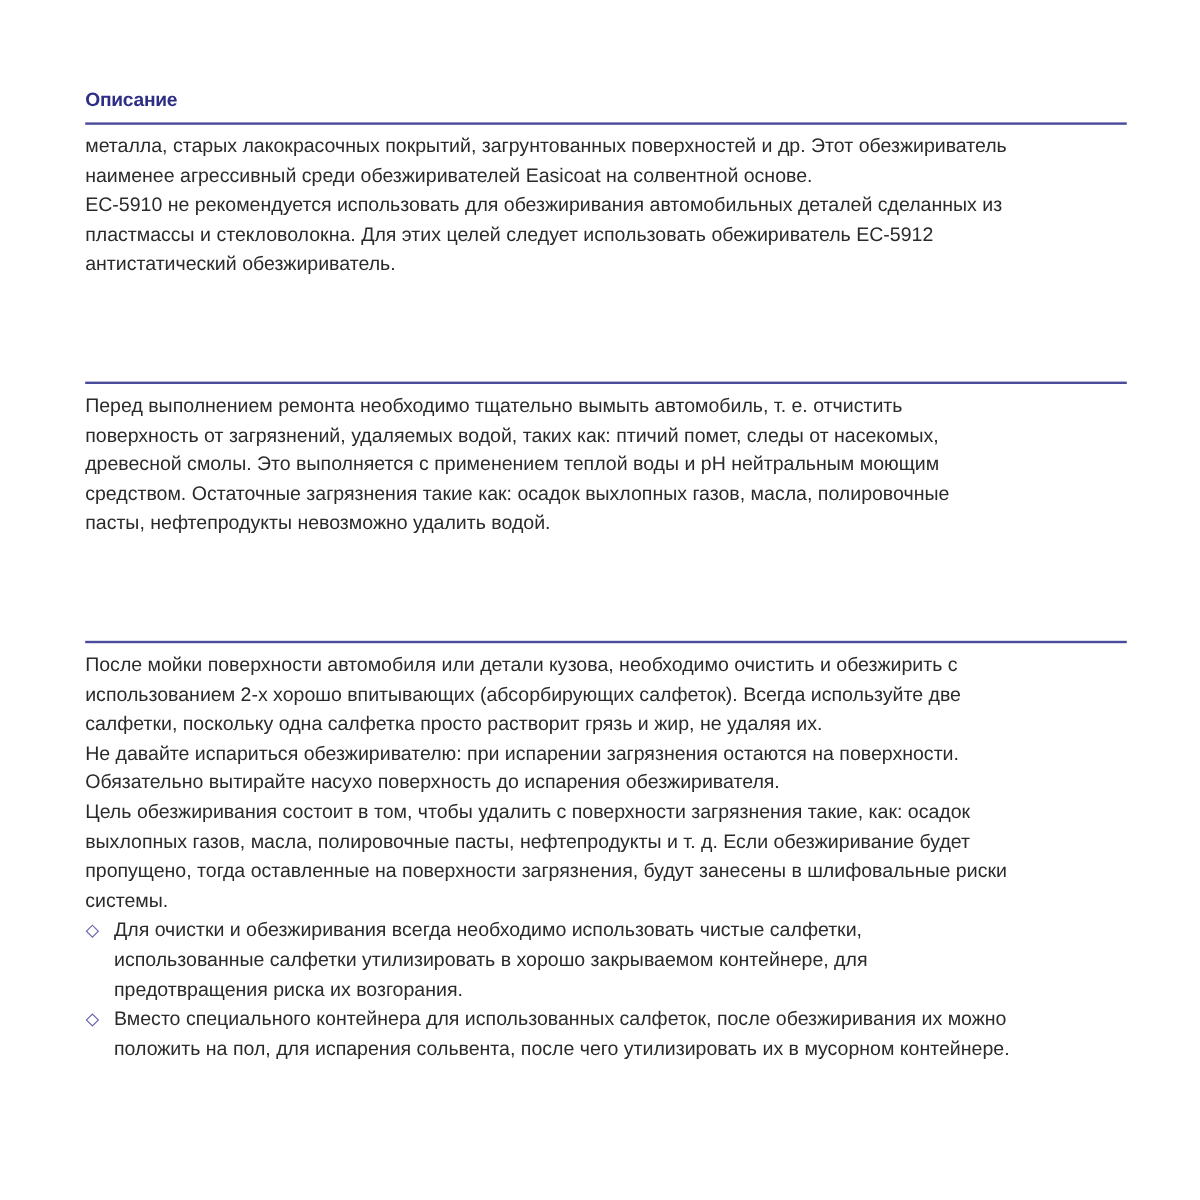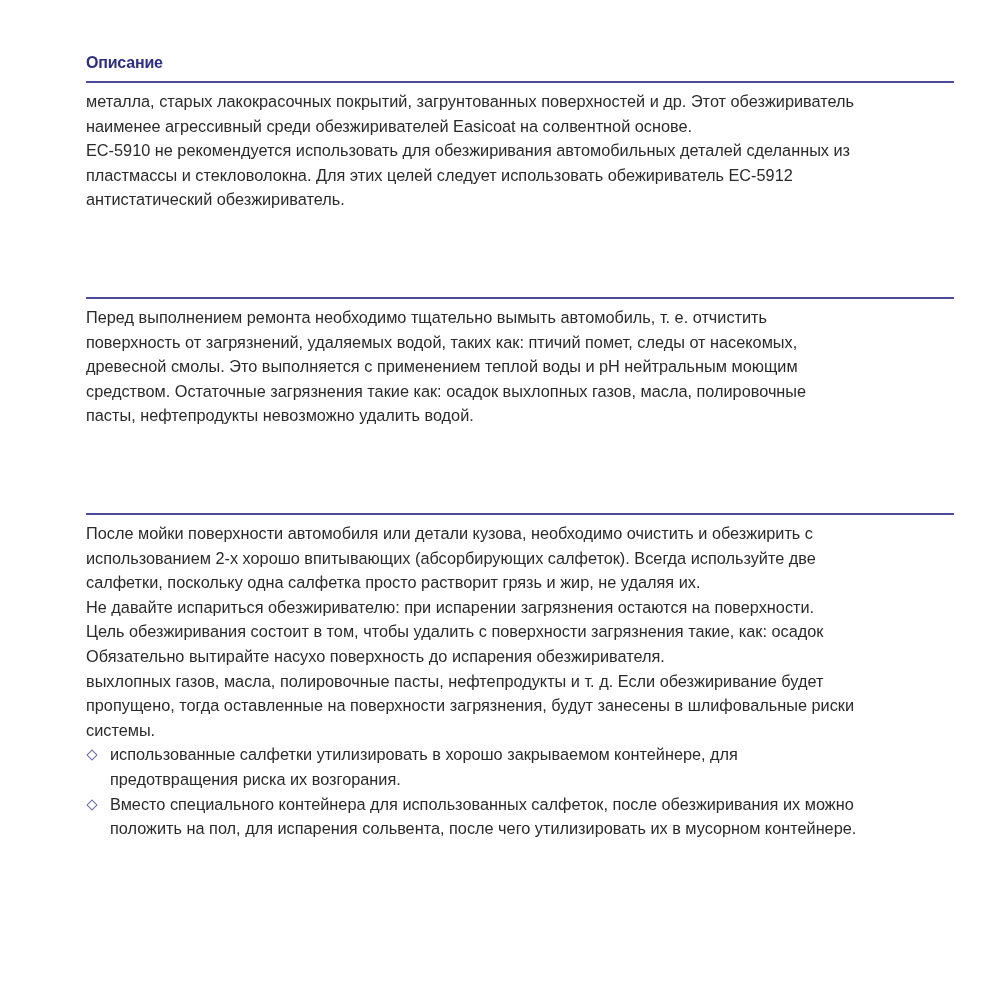--- a/index.html
+++ b/index.html
@@ -10,22 +10,23 @@
     body {
       width: 1000px;
       height: 1000px;
       position: relative;
       overflow: hidden;
       font-family: "Liberation Sans", sans-serif;
       color: #2a2a2a;
     }
     .section {
       position: absolute;
-      left: 86px;
+      left: 71px;
       width: 868px;
+      margin-top: 21px;
     }
     .section-title {
       font-size: 16px;
       font-weight: bold;
       color: #2e2e86;
       letter-spacing: -0.2px;
       margin: 0;
       height: 20px;
       line-height: 20px;
     }
@@ -91,28 +92,29 @@
   </p>
 </div>
 
 <div class="section" id="sec3">
   <div class="rule"></div>
   <p class="para">
     <span class="line">После мойки поверхности автомобиля или детали кузова, необходимо очистить и обезжирить с</span>
     <span class="line">использованием 2-х хорошо впитывающих (абсорбирующих салфеток).  Всегда используйте две</span>
     <span class="line">салфетки, поскольку одна салфетка просто растворит грязь и жир, не удаляя их.</span>
     <span class="line">Не давайте испариться обезжиривателю: при испарении загрязнения остаются на поверхности.</span>
+    <span class="line">Обязательно вытирайте насухо поверхность до испарения обезжиривателя.</span>
     <span class="line">Цель обезжиривания состоит в том, чтобы удалить с поверхности загрязнения такие, как: осадок</span>
-    <span class="line">Обязательно вытирайте насухо поверхность до испарения обезжиривателя.</span>
     <span class="line">выхлопных газов, масла, полировочные пасты, нефтепродукты и т. д. Если обезжиривание будет</span>
     <span class="line">пропущено, тогда оставленные на поверхности загрязнения, будут занесены в шлифовальные риски</span>
     <span class="line">системы.</span>
   </p>
   <div class="bullet">
     <span class="bullet-icon"></span>
+    <span class="line">Для очистки и обезжиривания всегда необходимо использовать чистые салфетки,</span>
     <span class="line">использованные салфетки утилизировать в хорошо закрываемом контейнере, для</span>
     <span class="line">предотвращения риска их возгорания.</span>
   </div>
   <div class="bullet">
     <span class="bullet-icon"></span>
     <span class="line">Вместо специального контейнера для использованных салфеток, после обезжиривания их можно</span>
     <span class="line">положить на пол, для испарения сольвента, после чего утилизировать их в мусорном контейнере.</span>
   </div>
 </div>
 

